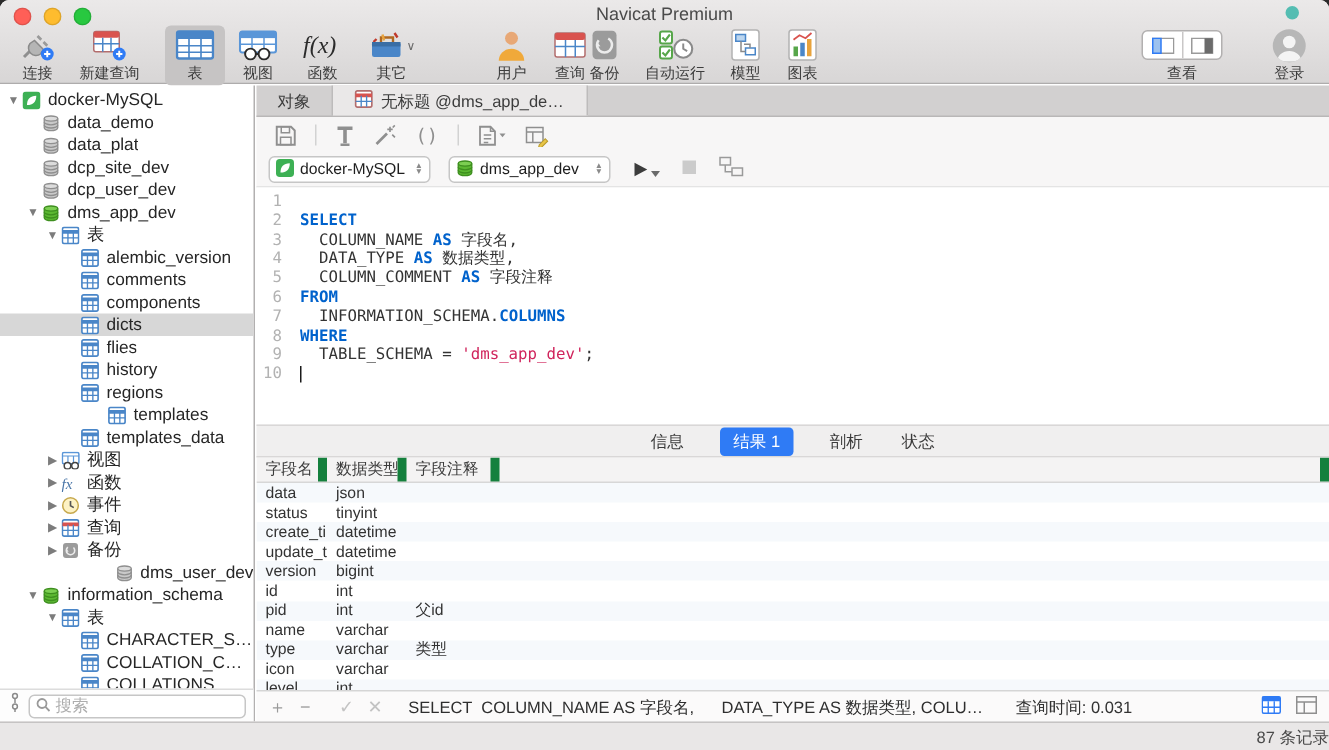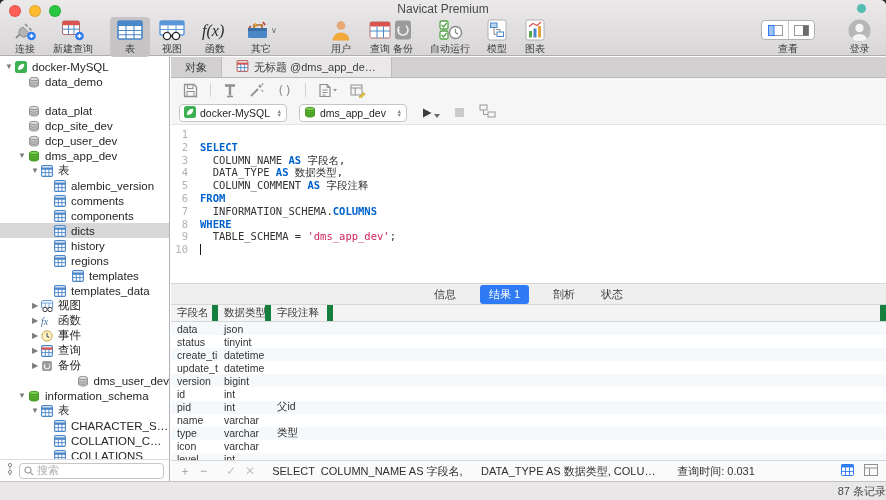--- a/index.html
+++ b/index.html
@@ -295,21 +295,21 @@
           <span class="tarrow"></span>
           <span class="ticn">
             <svg width="12" height="12">
               <path d="M1.5 3 v6.2 c0 1 2 1.9 4.5 1.9 s4.5 -.9 4.5 -1.9 V3" fill="#c9c9c9" stroke="#8f8f8f" stroke-width="0.9"></path>
               <ellipse cx="6" cy="3" rx="4.5" ry="1.7" fill="#dcdcdc" stroke="#8f8f8f" stroke-width="0.9"></ellipse>
               <path d="M1.5 5.3 c0 1 2 1.9 4.5 1.9 s4.5 -.9 4.5 -1.9 M1.5 7.4 c0 1 2 1.9 4.5 1.9 s4.5 -.9 4.5 -1.9" fill="none" stroke="#8f8f8f" stroke-width="0.9"></path>
             </svg>
           </span>
           <span class="tlbl">data_demo</span>
         </div>
-        <div class="trow" style="padding-left: 17px; margin-top: 14px;">
+        <div class="trow" style="padding-left: 17px;">
           <span class="tarrow"></span>
           <span class="ticn">
             <svg width="12" height="12">
               <path d="M1.5 3 v6.2 c0 1 2 1.9 4.5 1.9 s4.5 -.9 4.5 -1.9 V3" fill="#c9c9c9" stroke="#8f8f8f" stroke-width="0.9"></path>
               <ellipse cx="6" cy="3" rx="4.5" ry="1.7" fill="#dcdcdc" stroke="#8f8f8f" stroke-width="0.9"></ellipse>
               <path d="M1.5 5.3 c0 1 2 1.9 4.5 1.9 s4.5 -.9 4.5 -1.9 M1.5 7.4 c0 1 2 1.9 4.5 1.9 s4.5 -.9 4.5 -1.9" fill="none" stroke="#8f8f8f" stroke-width="0.9"></path>
             </svg>
           </span>
           <span class="tlbl">data_plat</span>
         </div>
@@ -393,20 +393,31 @@
         <div class="trow selected" style="padding-left: 43px;">
           <span class="tarrow"></span>
           <span class="ticn">
             <svg width="12" height="12" viewBox="0 0 12 12">
               <rect x="0.6" y="0.6" width="10.8" height="10.8" rx="1.2" fill="#fff" stroke="#4a86c8" stroke-width="1.1"></rect>
               <path d="M0.6 3.6 h10.8" stroke="#4a86c8" stroke-width="2.4"></path>
               <path d="M4.3 3.8 v7.4 M7.9 3.8 v7.4 M0.6 7.6 h10.8" stroke="#4a86c8" stroke-width="0.9"></path>
             </svg>
           </span>
           <span class="tlbl">dicts</span>
+        </div>
+        <div class="trow" style="padding-left: 43px;">
+          <span class="tarrow"></span>
+          <span class="ticn">
+            <svg width="12" height="12" viewBox="0 0 12 12">
+              <rect x="0.6" y="0.6" width="10.8" height="10.8" rx="1.2" fill="#fff" stroke="#4a86c8" stroke-width="1.1"></rect>
+              <path d="M0.6 3.6 h10.8" stroke="#4a86c8" stroke-width="2.4"></path>
+              <path d="M4.3 3.8 v7.4 M7.9 3.8 v7.4 M0.6 7.6 h10.8" stroke="#4a86c8" stroke-width="0.9"></path>
+            </svg>
+          </span>
+          <span class="tlbl">flies</span>
         </div>
         <div class="trow" style="padding-left: 43px;">
           <span class="tarrow"></span>
           <span class="ticn">
             <svg width="12" height="12" viewBox="0 0 12 12">
               <rect x="0.6" y="0.6" width="10.8" height="10.8" rx="1.2" fill="#fff" stroke="#4a86c8" stroke-width="1.1"></rect>
               <path d="M0.6 3.6 h10.8" stroke="#4a86c8" stroke-width="2.4"></path>
               <path d="M4.3 3.8 v7.4 M7.9 3.8 v7.4 M0.6 7.6 h10.8" stroke="#4a86c8" stroke-width="0.9"></path>
             </svg>
           </span>

